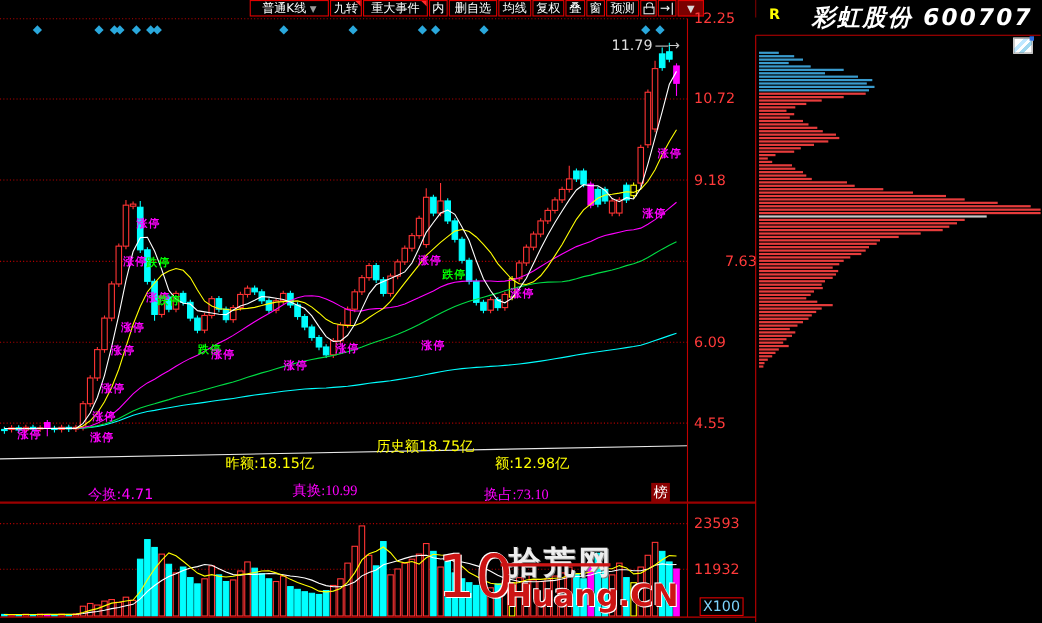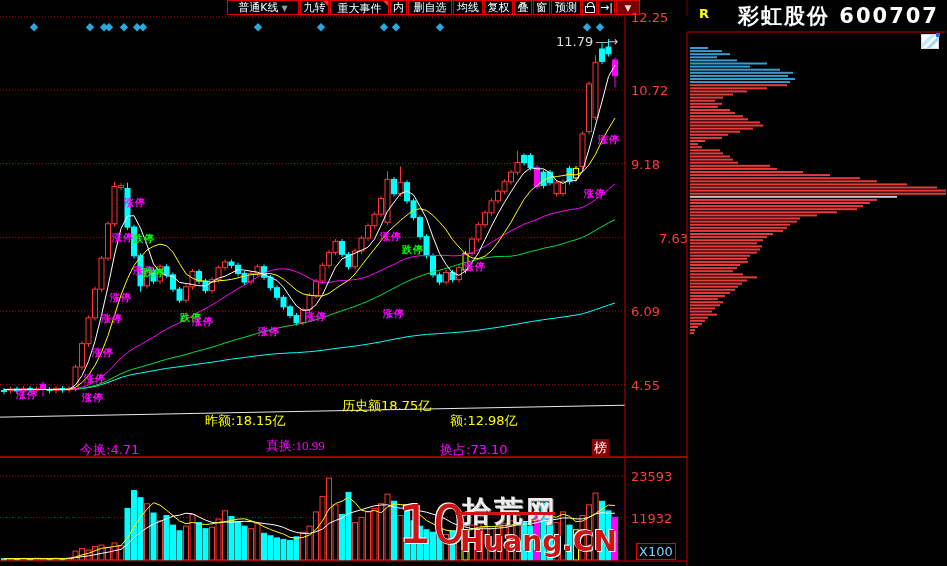--- a/index.html
+++ b/index.html
@@ -33,21 +33,21 @@
   #wm{pointer-events:none;}
   #wm-num{position:absolute;left:398px;top:498px;font-size:54px;font-weight:normal;color:#cc1414;
         text-shadow:1px 1px 0 #fff,-1px -1px 0 #fff;line-height:1;}
   #wm-site{position:absolute;left:462px;top:497px;font-size:29px;font-weight:bold;color:#ededed;
         text-shadow:1px 1px 0 #888;letter-spacing:3px;line-height:1;}
   #wm-strike{position:absolute;left:455px;top:512px;width:100px;height:3px;background:#cc1414;}
   #wm-dom{position:absolute;left:460px;top:528px;font-size:28px;font-weight:bold;color:#cc1414;
         text-shadow:1px 1px 0 #fff,-1px -1px 0 #fff;line-height:1;}
   
   #stock-title{position:absolute;left:738px;top:2px;color:#fff;font-size:21px;font-weight:bold;
-        letter-spacing:2px;white-space:nowrap;}
+        letter-spacing:2px;white-space:nowrap;font-style:italic;}
   #r-marker{position:absolute;left:699px;top:6px;color:#ffff00;font-size:13px;font-weight:bold;}
   #panel-icon{position:absolute;left:921px;top:34px;width:16px;height:13px;border:1px solid #dcdcdc;
         background:linear-gradient(135deg,#fff 0 30%,#bfe8ff 30% 45%,#fff 45% 60%,#9fd8f0 60% 75%,#fff 75%);}
   #panel-icon:before{content:"";position:absolute;right:-2px;top:-2px;width:4px;height:4px;background:#2a6ae0;}
 </style>
 </head>
 <body>
 <div id="root">
 
 <svg id="chart-svg" width="947" height="566">
@@ -463,21 +463,21 @@
       <line x1="0" y1="457" x2="687" y2="457" stroke="#9b0000" stroke-width="2"></line>
       <line x1="0" y1="561" x2="687" y2="561" stroke="#c00000" stroke-width="1"></line>
       <line x1="687" y1="32" x2="687" y2="566" stroke="#c00000" stroke-width="1"></line>
       <line x1="687" y1="32" x2="946" y2="32" stroke="#c00000" stroke-width="1"></line>
       <line x1="687" y1="0" x2="687" y2="16" stroke="#7a0000" stroke-width="1"></line>
     </svg>
 
 <div id="toolbar" class="abs" style="left:0;top:0;width:947px;height:16px;">
       <div class="tbtn" style="left: 227px; width: 72px;"><span>普通K线</span><span class="dd">▼</span></div>
       <div class="tbtn corner" style="left: 300px; width: 29px;"><span>九转</span></div>
-      <div class="tbtn corner" style="left: 330px; width: 59px; font-family: Liberation Serif, serif;"><span>重大事件</span></div>
+      <div class="tbtn corner" style="left: 330px; width: 59px;"><span>重大事件</span></div>
       <div class="tbtn" style="left: 390px; width: 17px;"><span>内</span></div>
       <div class="tbtn" style="left: 408px; width: 44px;"><span>删自选</span></div>
       <div class="tbtn" style="left: 453px; width: 30px;"><span>均线</span></div>
       <div class="tbtn" style="left: 484px; width: 29px;"><span>复权</span></div>
       <div class="tbtn" style="left: 514px; width: 18px;"><span>叠</span></div>
       <div class="tbtn" style="left: 533px; width: 17px;"><span>窗</span></div>
       <div class="tbtn" style="left: 551px; width: 30px;"><span>预测</span></div>
       <div class="tbtn" style="left: 582px; width: 15px;"><span class="lockw"><span class="shk"></span><span class="bdy"></span></span></div>
       <div class="tbtn" style="left: 598px; width: 17px;"><span>→|</span></div>
       <div class="tbtn active" style="left: 616px; width: 24px;"><span style="font-size: 9px; color: rgb(216, 216, 216);">▼</span></div>
@@ -502,21 +502,21 @@
 
 <div id="hi-label" class="abs" style="left:556px;top:34px;">
   <span>11.79</span><span class="ar">—→</span>
 </div>
 
 <div class="abs yl" style="left:205px;top:412px;">昨额:18.15亿</div>
 <div class="abs yl" style="left:342px;top:397px;">历史额18.75亿</div>
 <div class="abs yl" style="left:450px;top:412px;">额:12.98亿</div>
 <div class="abs mg" style="left:80px;top:441px;">今换:4.71</div>
 <div class="abs mg" style="left:266px;top:437px;font-family:Liberation Serif, serif;">真换:10.99</div>
-<div class="abs mg" style="left:440px;top:441px;">换占:73.10</div>
+<div class="abs mg" style="left:440px;top:441px;font-family:Liberation Serif, serif;">换占:73.10</div>
 <div class="abs" id="rank-btn" style="left:592px;top:439px;">榜</div>
 
 <div class="abs" id="x100" style="left:636px;top:543px;">X100</div>
 
 <div id="labels">
       <div class="ll" style="left: 124px; top: 196px; color: rgb(255, 0, 255);">涨停</div>
       <div class="ll" style="left: 112px; top: 231px; color: rgb(255, 0, 255);">涨停</div>
       <div class="ll" style="left: 133px; top: 232px; color: rgb(0, 255, 0);">跌停</div>
       <div class="ll" style="left: 133px; top: 264px; color: rgb(255, 0, 255);">涨停</div>
       <div class="ll" style="left: 143px; top: 266px; color: rgb(0, 255, 0);">跌停</div>

